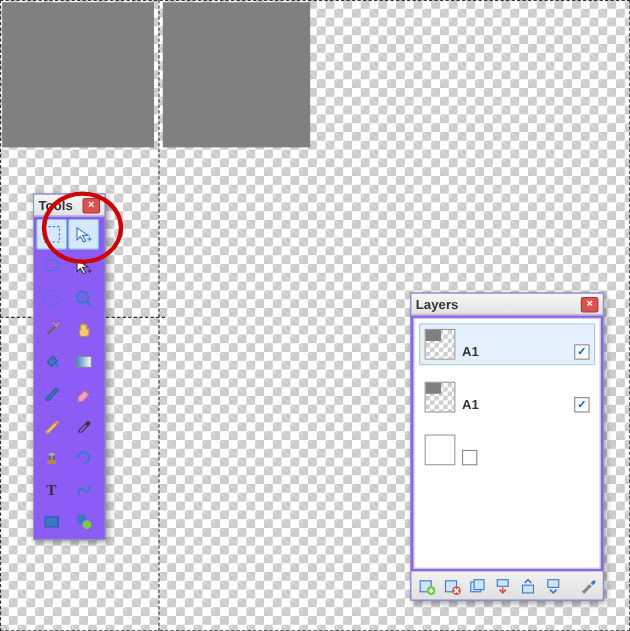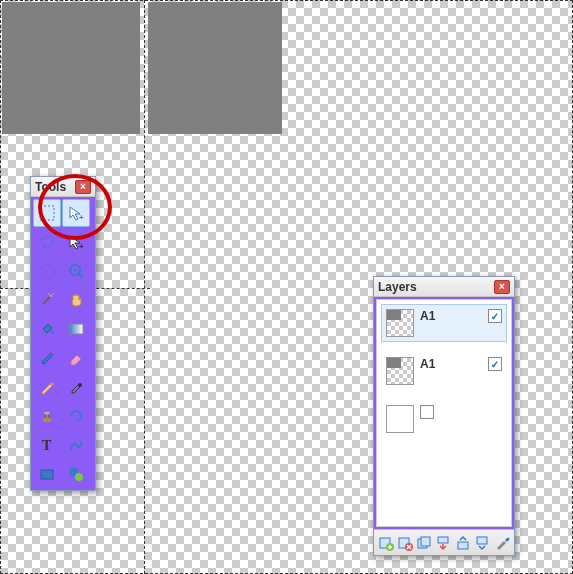--- a/index.html
+++ b/index.html
@@ -12,21 +12,21 @@
 .gray-box { position: absolute; background: #808080; }
 .panel { position: absolute; background: #8b5cf6; border: 1px solid #8a9bb5; box-shadow: 2px 2px 6px rgba(0,0,0,.4); font-weight: bold; }
 .panel-title { height: 20px; background: linear-gradient(#f6f6f6,#e2e2e2); border-bottom: 1px solid #c5c5c5; display: flex; align-items: center; padding: 0 4px; color: #333; }
 .panel-title .spacer { flex: 1; }
 .close-btn { width: 16px; height: 14px; background: #d9534f; border: 1px solid #a33; color: #fff; font-size: 10px; line-height: 10px; display: flex; align-items: center; justify-content: center; cursor: pointer; border-radius: 2px; }
 .tools-body { padding: 2px; display: grid; grid-template-columns: 28px 28px; gap: 1px; }
 .tool { width: 28px; height: 28px; border: 1px solid transparent; display: flex; align-items: center; justify-content: center; cursor: pointer; border-radius: 2px; }
 .tool.sel { background: #d6e8fb; border-color: #8ab7e8; }
 .circle-mark { position: absolute; border: 4px solid #c00; border-radius: 50%; pointer-events: none; }
 .layers-body { padding: 4px; background: #fff; border: 1px solid #ccc; margin: 2px; min-height: 228px; }
-.layer-row { display: flex; align-items: flex-start; gap: 6px; padding: 4px; border: 1px solid transparent; margin-bottom: 10px; }
+.layer-row { display: flex; align-items: flex-end; gap: 6px; padding: 4px; border: 1px solid transparent; margin-bottom: 10px; }
 .layer-row.sel { background: #e4f0fc; border-color: #a8cbef; }
 .layer-thumb { width: 28px; height: 28px; border: 1px solid #999; background-image:
   linear-gradient(45deg,#ccc 25%,transparent 25%,transparent 75%,#ccc 75%),
   linear-gradient(45deg,#ccc 25%,transparent 25%,transparent 75%,#ccc 75%);
   background-size: 8px 8px; background-position: 0 0,4px 4px; background-color: #fff; position: relative; }
 .layer-thumb.bg { background: #fff; }
 .layer-thumb .patch { position: absolute; top: 0; left: 0; width: 14px; height: 10px; background: #808080; }
 .layer-name { flex: 1; color: #333; }
 .layer-check { width: 14px; height: 14px; border: 1px solid #888; background: #fff; display: flex; align-items: center; justify-content: center; font-size: 10px; color: #0066cc; cursor: pointer; }
 .layers-footer { height: 26px; background: linear-gradient(#f2f2f2,#e0e0e0); border-top: 1px solid #c5c5c5; display: flex; align-items: center; gap: 1px; padding: 0 3px; }
@@ -174,21 +174,21 @@
         <svg width="18" height="18">
           <rect x="3" y="3" width="8" height="8" fill="#3b78c9"></rect>
           <circle cx="12" cy="12" r="4" fill="#7ac943"></circle>
         </svg>
       </div>
   </div>
 </div>
 
 <div class="circle-mark" style="left:38px;top:174px;width:74px;height:66px"></div>
 
-<div class="panel" style="left:373px;top:276px;width:142px">
+<div class="panel" style="left:373px;top:266px;width:176px">
   <div class="panel-title">
     <span>Layers</span>
     <span class="spacer"></span>
     <div class="close-btn">
         <span>×</span>
       </div>
   </div>
   <div class="layers-body">
     <div class="layer-row sel">
       <div class="layer-thumb">

